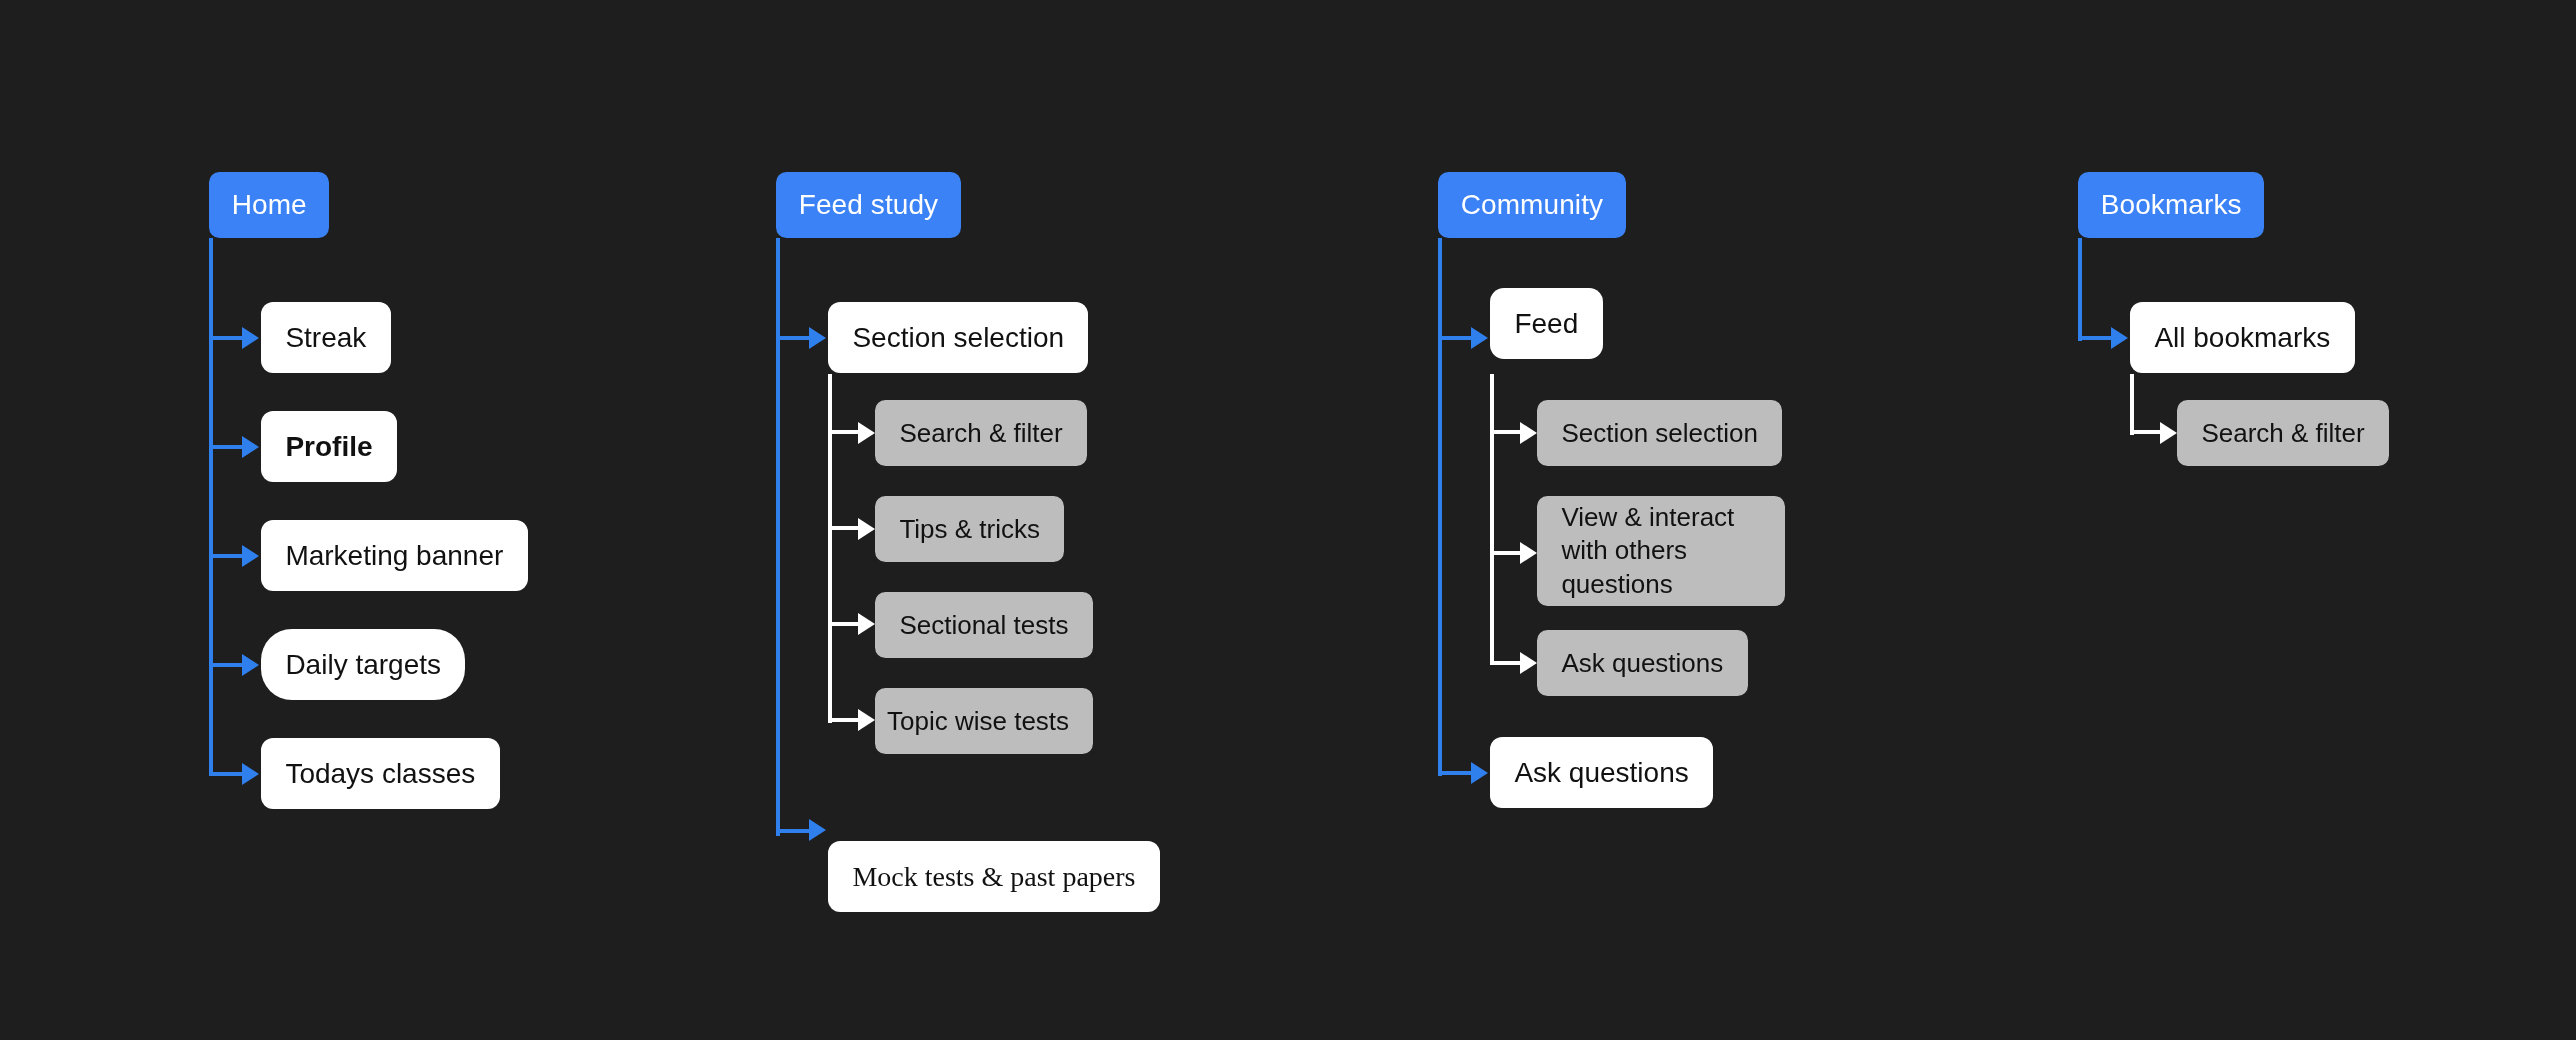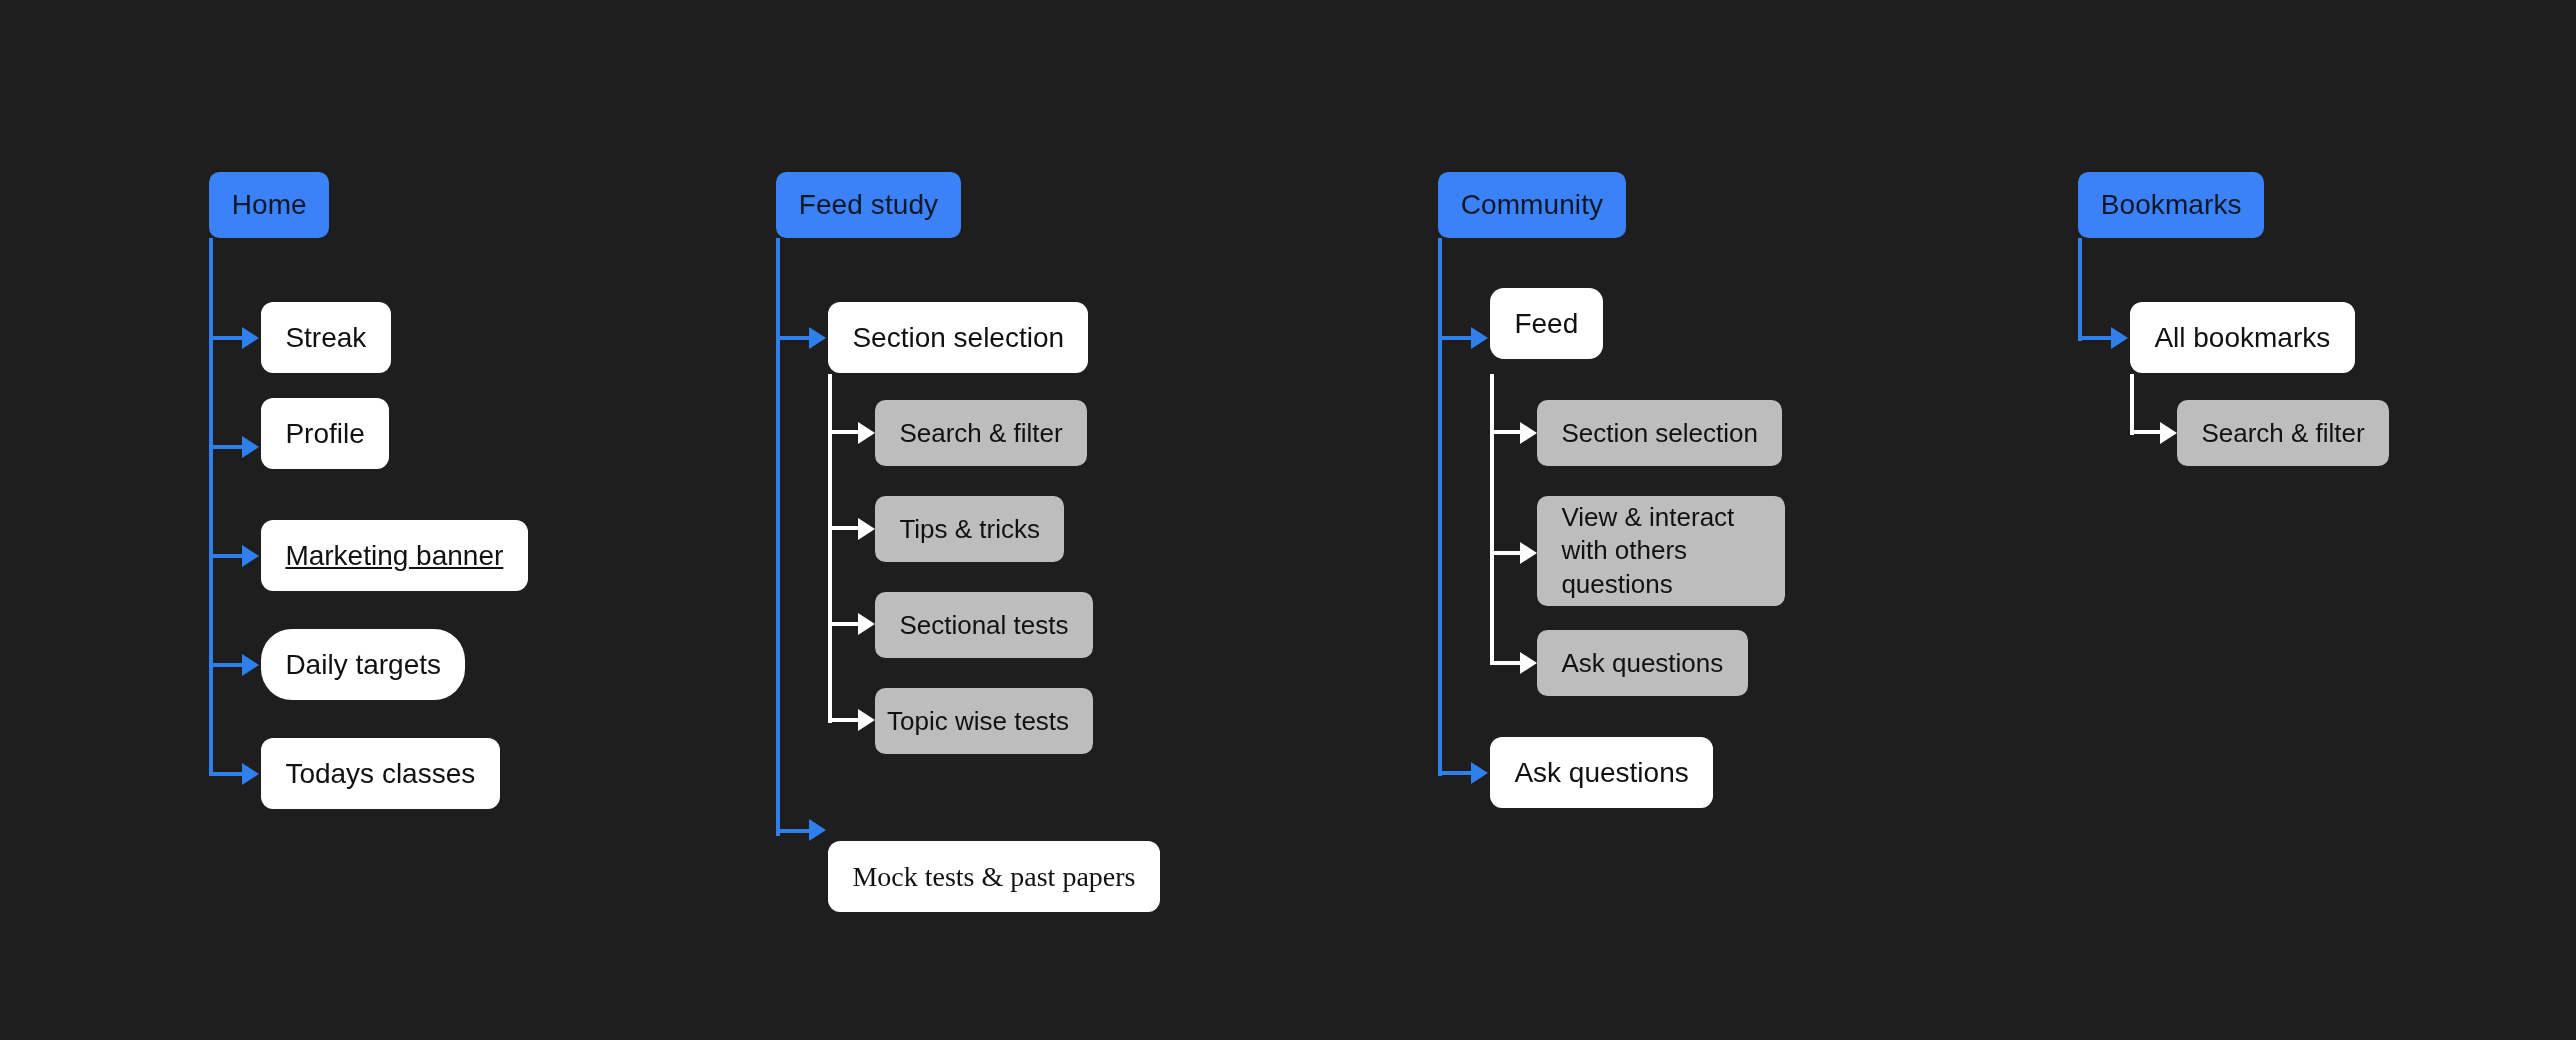--- a/index.html
+++ b/index.html
@@ -11,21 +11,21 @@
   }
   #canvas{position:absolute;inset:0;}
 
   .column{position:absolute;top:0;}
 
   
   .root-node{
     position:absolute;
     display:flex;align-items:center;
     background:#3b82f6;
-    color:#0f172a;
+    color:#ffffff;
     border-radius:10.5px;
     padding:0 22.7px;
     height:66px;
     font-size:28px;
     letter-spacing:0.1px;
     white-space:nowrap;
   }
   
   .trunk{position:absolute;width:4.4px;background:#2f7fec;}
 
@@ -80,25 +80,25 @@
   <div class="column" style="left:209px;">
     <div class="root-node" style="left:0px;top:172px;">Home</div>
     <div class="trunk" style="left:0px;top:238px;height:536px;"></div>
 
     <div class="branch blue" style="left:0px;top:336px;width:35px;"></div>
     <div class="arrow blue" style="left:33px;top:327px;"></div>
     <div class="l1-node" style="left:52px;top:302px;">Streak</div>
 
     <div class="branch blue" style="left:0px;top:445px;width:35px;"></div>
     <div class="arrow blue" style="left:33px;top:436px;"></div>
-    <div class="l1-node" style="left:52px;top:398px;">Profile</div>
+    <div class="l1-node" style="left:52px;top:411px;font-weight:bold;">Profile</div>
 
     <div class="branch blue" style="left:0px;top:554px;width:35px;"></div>
     <div class="arrow blue" style="left:33px;top:545px;"></div>
-    <div class="l1-node" style="left:52px;top:520px;text-decoration:underline;">Marketing banner</div>
+    <div class="l1-node" style="left:52px;top:520px;">Marketing banner</div>
 
     <div class="branch blue" style="left:0px;top:663px;width:35px;"></div>
     <div class="arrow blue" style="left:33px;top:654px;"></div>
     <div class="l1-node" style="left:52px;top:629px;border-radius:31px;">Daily targets</div>
 
     <div class="branch blue" style="left:0px;top:772px;width:35px;"></div>
     <div class="arrow blue" style="left:33px;top:763px;"></div>
     <div class="l1-node" style="left:52px;top:738px;">Todays classes</div>
   </div>
 

